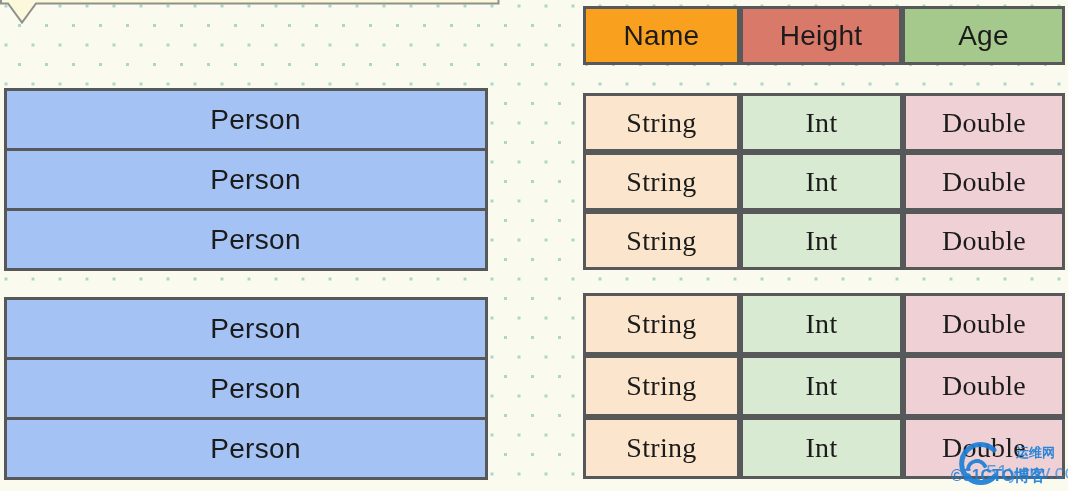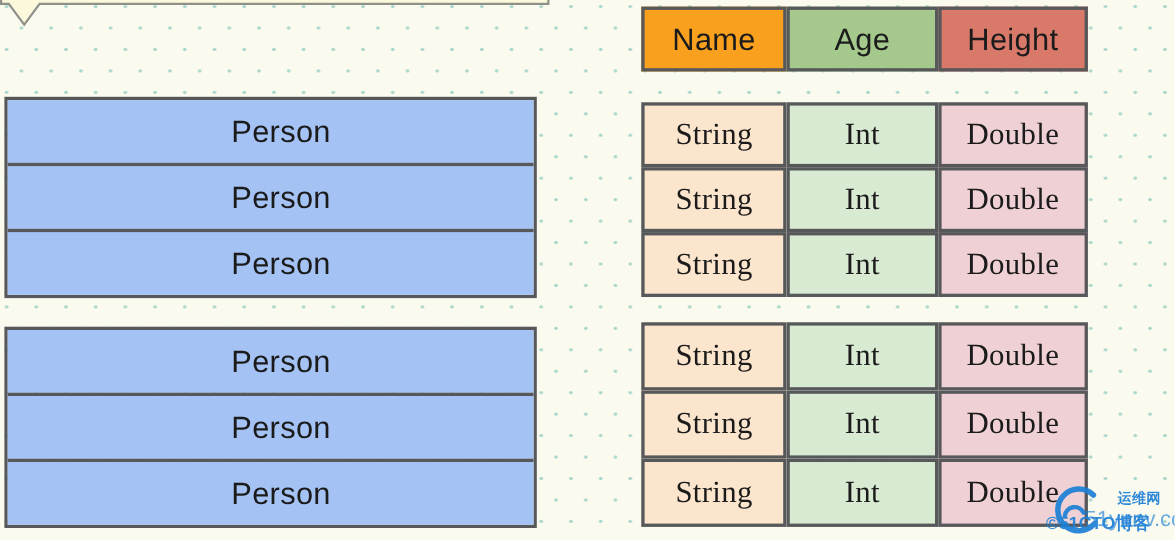--- a/index.html
+++ b/index.html
@@ -29,21 +29,21 @@
   }
   .person-stack.g1{top:88px;} .person-stack.g2{top:297px;}
   .person-cell{
     height:57px; background:var(--person-fill);
     display:flex; align-items:center; justify-content:center;
     font-size:28px; letter-spacing:.3px;padding-left:19px;
   }
   .person-cell + .person-cell{border-top:3px solid var(--border);}
 
   
-  .col-row{display:flex; width:406px;}
+  .col-row{display:flex; width:482px;}
   .col-header{position:absolute; left:583px; top:6px;}
   .col-group{position:absolute; left:583px;font-family:Liberation Serif, serif;}
   .col-group.g1{top:93px;} .col-group.g2{top:293px;}
   .ccell{
     box-sizing:border-box; border:3px solid var(--border);
     display:flex; align-items:center; justify-content:center;
     font-size:28px; height:59px; letter-spacing:.3px;
   }
   .col-group.g2 .ccell{height:62px;}
   .c1{width:157px;} .c2{width:163px;} .c3{width:162px;}
@@ -80,22 +80,22 @@
   </div>
 
   <div class="person-stack g2">
     <div class="person-cell">Person</div>
     <div class="person-cell">Person</div>
     <div class="person-cell">Person</div>
   </div>
 
   <div class="col-row col-header">
     <div class="ccell c1 h-name">Name</div>
+    <div class="ccell c3 h-height">Height</div>
     <div class="ccell c2 h-age">Age</div>
-    <div class="ccell c3 h-height">Height</div>
   </div>
 
   <div class="col-group g1">
     <div class="col-row">
       <div class="ccell c1 t-string">String</div>
       <div class="ccell c2 t-int">Int</div>
       <div class="ccell c3 t-double">Double</div>
     </div>
     <div class="col-row">
       <div class="ccell c1 t-string">String</div>

